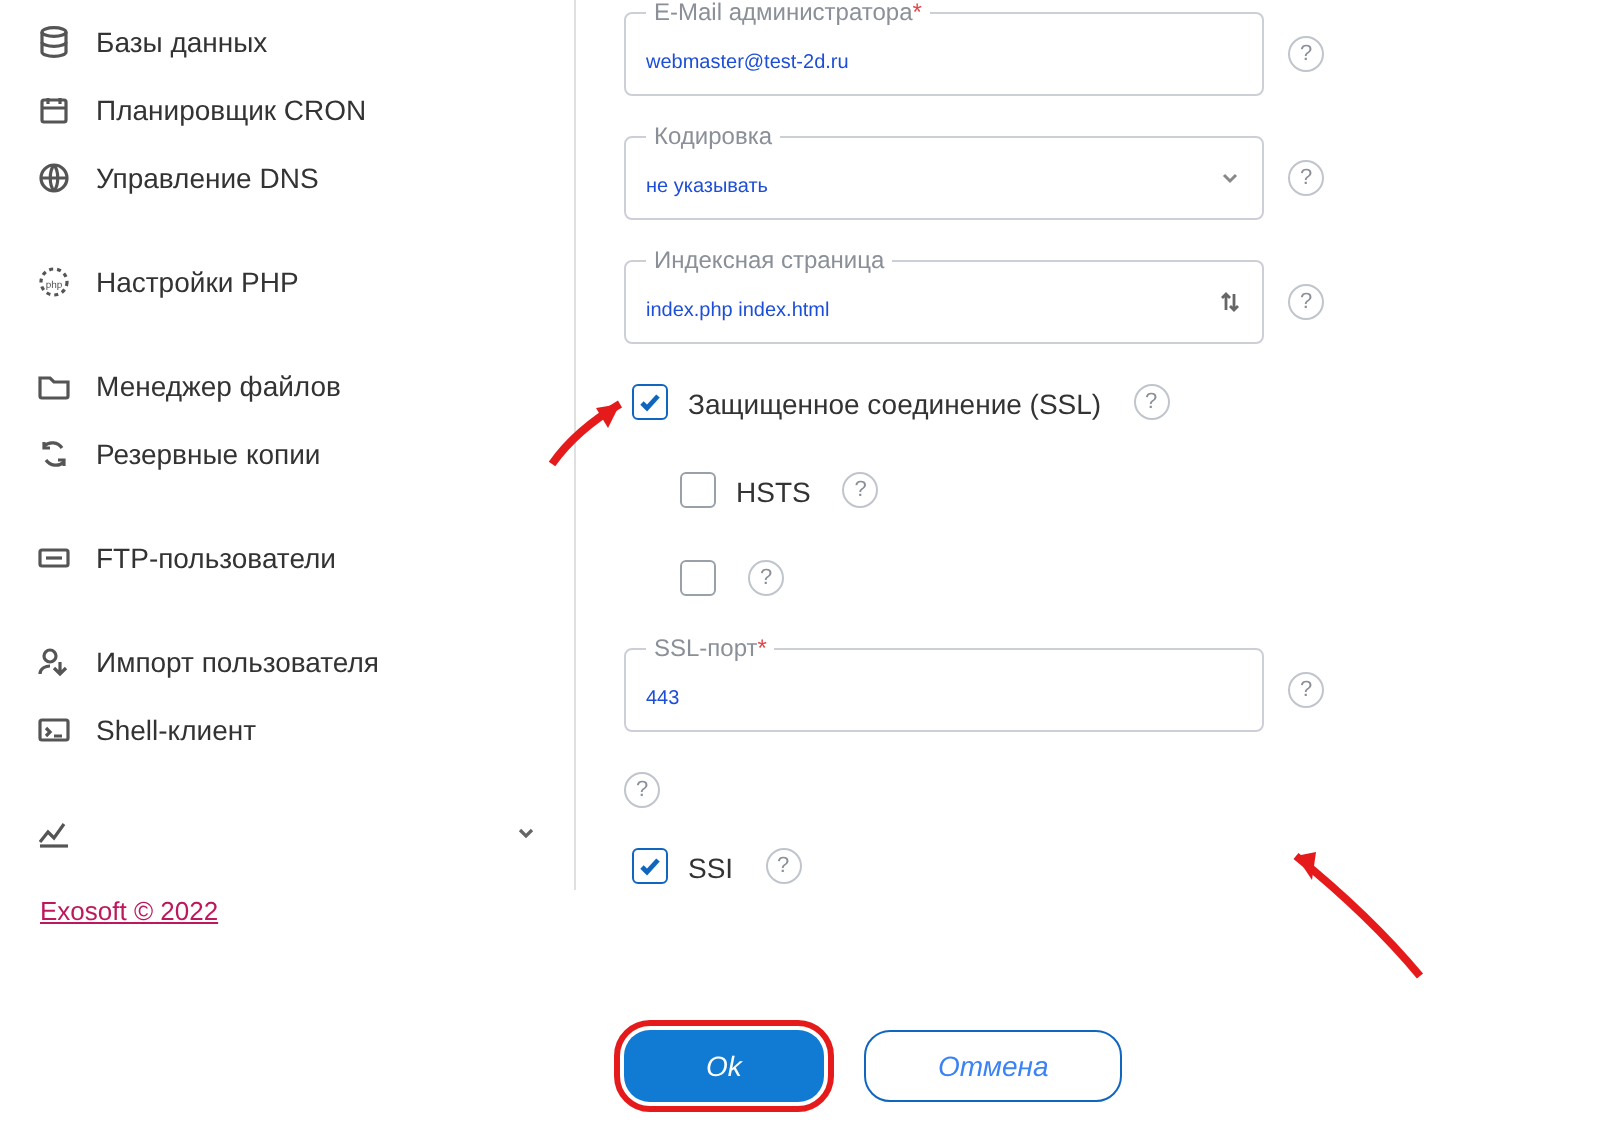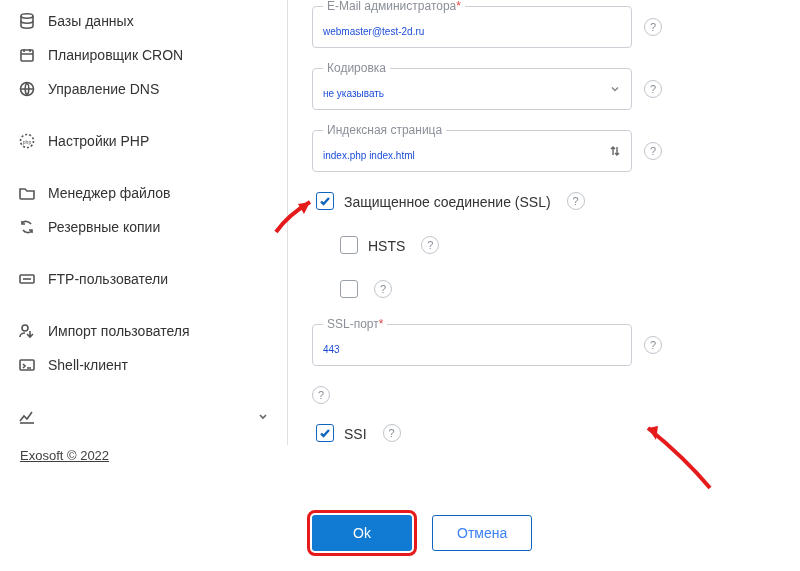--- a/index.html
+++ b/index.html
@@ -33,21 +33,21 @@
     gap: 12px;
     font-size: 14px;
   }
   .nav-group-space { height: 18px; }
   .nav-item .icon { width: 18px; height: 18px; flex: 0 0 18px; display:flex; align-items:center; justify-content:center; }
   .nav-item .icon svg { stroke: #555; fill: none; stroke-width: 1.6; }
   .nav-item .chevron { margin-left: auto; }
   .footer-link {
     padding: 14px 20px 20px 20px;
     font-size: 13px;
-    color: #404040;
+    color: #be185d;
     text-decoration: underline;
     cursor: pointer;
   }
   .main {
     position: absolute;
     left: 288px; top: 0; right: 0; bottom: 0;
     padding: 6px 24px 20px 24px;
     overflow: hidden;
   }
   .field-wrap { position: relative; margin-bottom: 20px; display:flex; align-items:center; gap:12px;}
@@ -95,23 +95,23 @@
   }
   .chk.checked svg { stroke: #1066bf; }
   .chk svg { stroke-width:2.4; fill:none; }
   .check-row .label { font-size:14px; color:#333; }
   .button-row {
     position: absolute;
     left: 24px; bottom: 20px;
     display: flex; gap: 20px;
   }
   .btn {
-    min-width: 100px; height: 36px; padding: 0 24px;
-    border-radius: 3px; font-size: 14px; cursor: pointer;
-    display:inline-flex; align-items:center; justify-content:center;
+    min-width: 100px; height: 36px; padding: 0 36px;
+    border-radius: 13px; font-size: 14px; cursor: pointer;
+    display:inline-flex; align-items:center; justify-content:center;font-style:italic;
   }
   .btn-primary {
     background: #117bd4; color: #fff; border: none;
     outline: 3px solid #e51b1b; outline-offset: 2px;
   }
   .btn-secondary {
     background: #fff; color: #3b82f6; border: 1px solid #1066bf;
   }
   
   .arrow {

